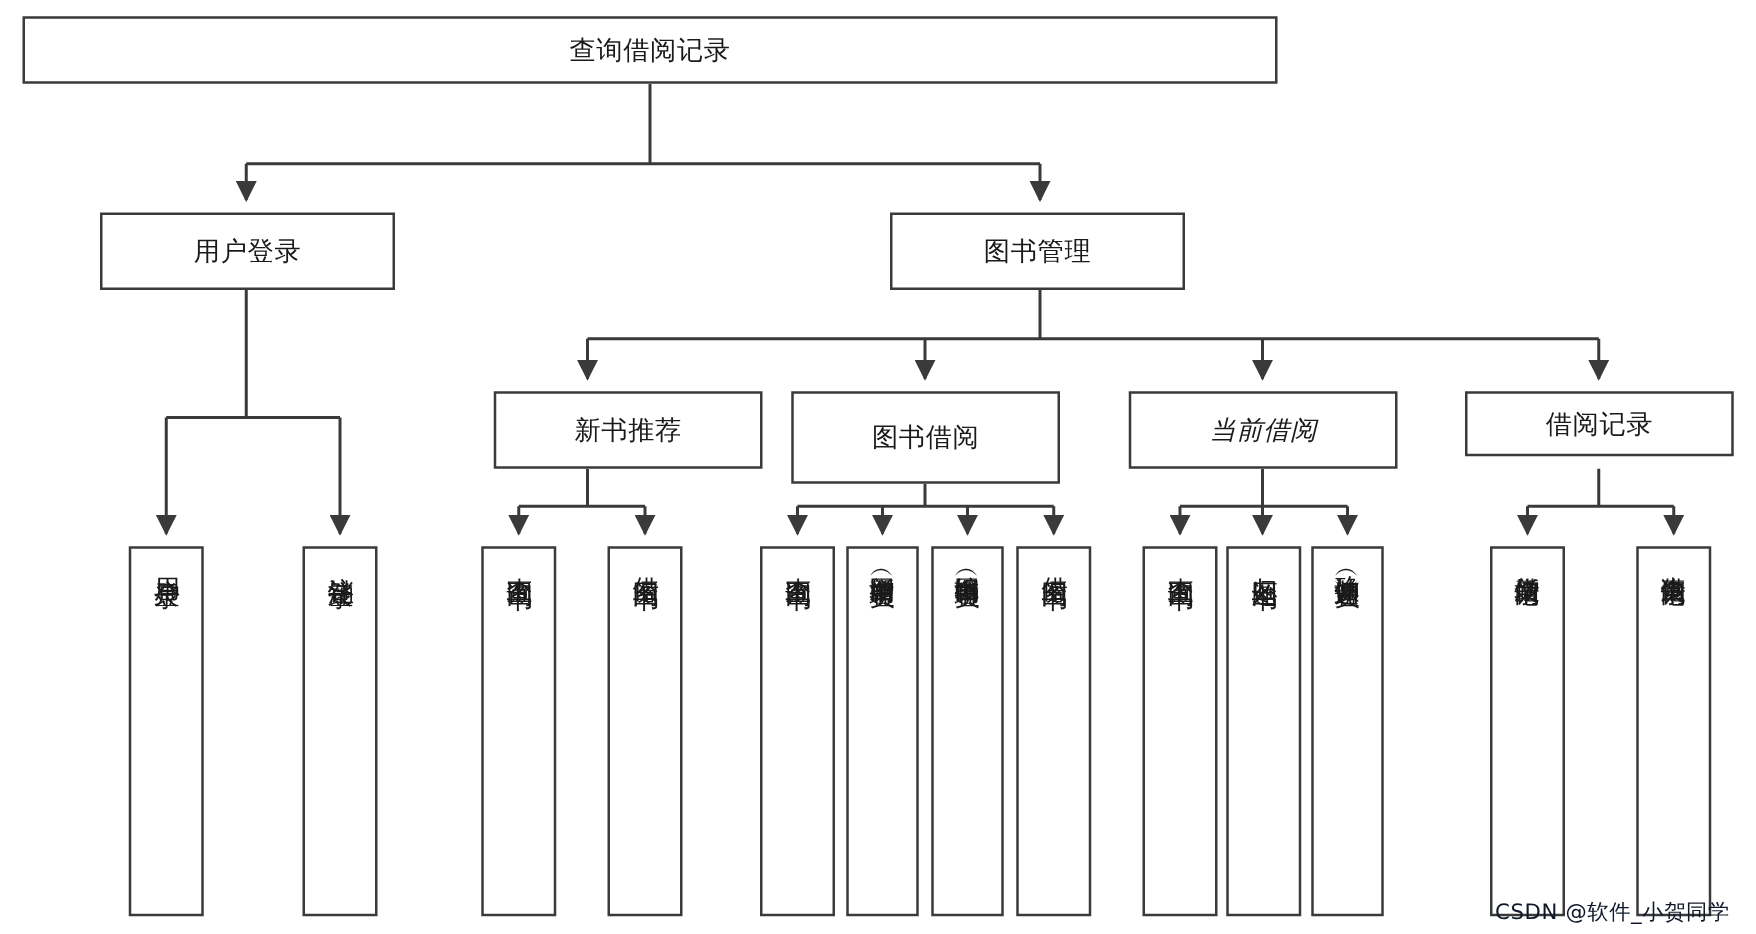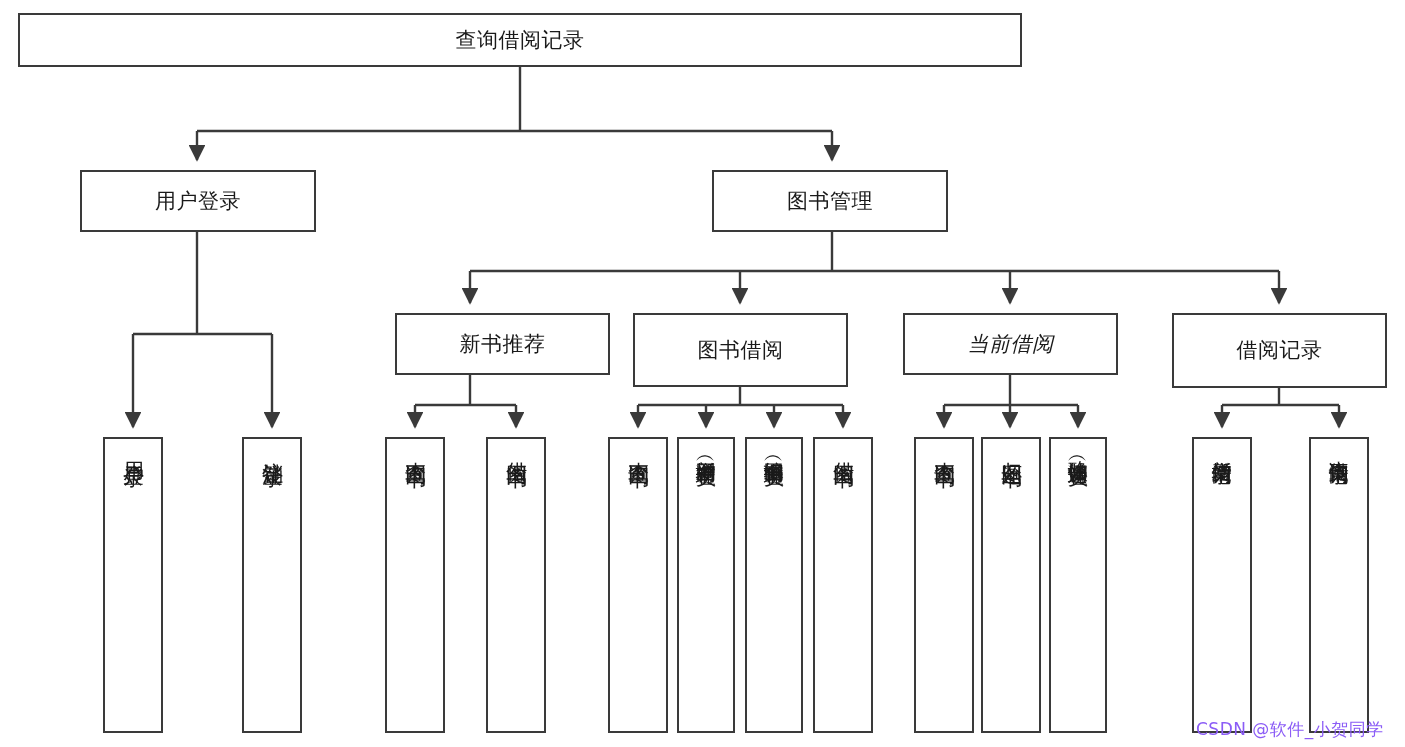--- a/index.html
+++ b/index.html
@@ -63,21 +63,21 @@
     letter-spacing: 2px;
     white-space: nowrap;
   }
   .node.vert.tall .label {
     font-size: 20px;
     letter-spacing: 1px;
   }
   .watermark {
     position: absolute;
     font-size: 17px;
-    color: #8b5cf6;
+    color: #0f172a;
     white-space: nowrap;
     letter-spacing: 0.5px;
   }
 </style>
 </head>
 <body>
 
 <div id="canvas">
 
   <svg id="edges" viewBox="0 0 1405 747" xmlns="http://www.w3.org/2000/svg">
@@ -143,21 +143,21 @@
 
   <div class="node horiz" style="left:363px; top:313px; width:215px; height:62px;margin-left:32px;">
     <span class="label">新书推荐</span>
   </div>
   <div class="node horiz" style="left:633px; top:313px; width:215px; height:74px;">
     <span class="label">图书借阅</span>
   </div>
   <div class="node horiz" style="left:903px; top:313px; width:215px; height:62px;font-style:italic;">
     <span class="label">当前借阅</span>
   </div>
-  <div class="node horiz" style="left:1172px; top:313px; width:215px; height:75px;">
+  <div class="node horiz" style="left:1172px; top:313px; width:215px; height:52px;">
     <span class="label">借阅记录</span>
   </div>
 
   <div class="node vert" style="left:103px; top:437px; width:60px; height:296px;">
     <span class="label">用户登录</span>
   </div>
   <div class="node vert" style="left:242px; top:437px; width:60px; height:296px;">
     <span class="label">注销登录</span>
   </div>
 

